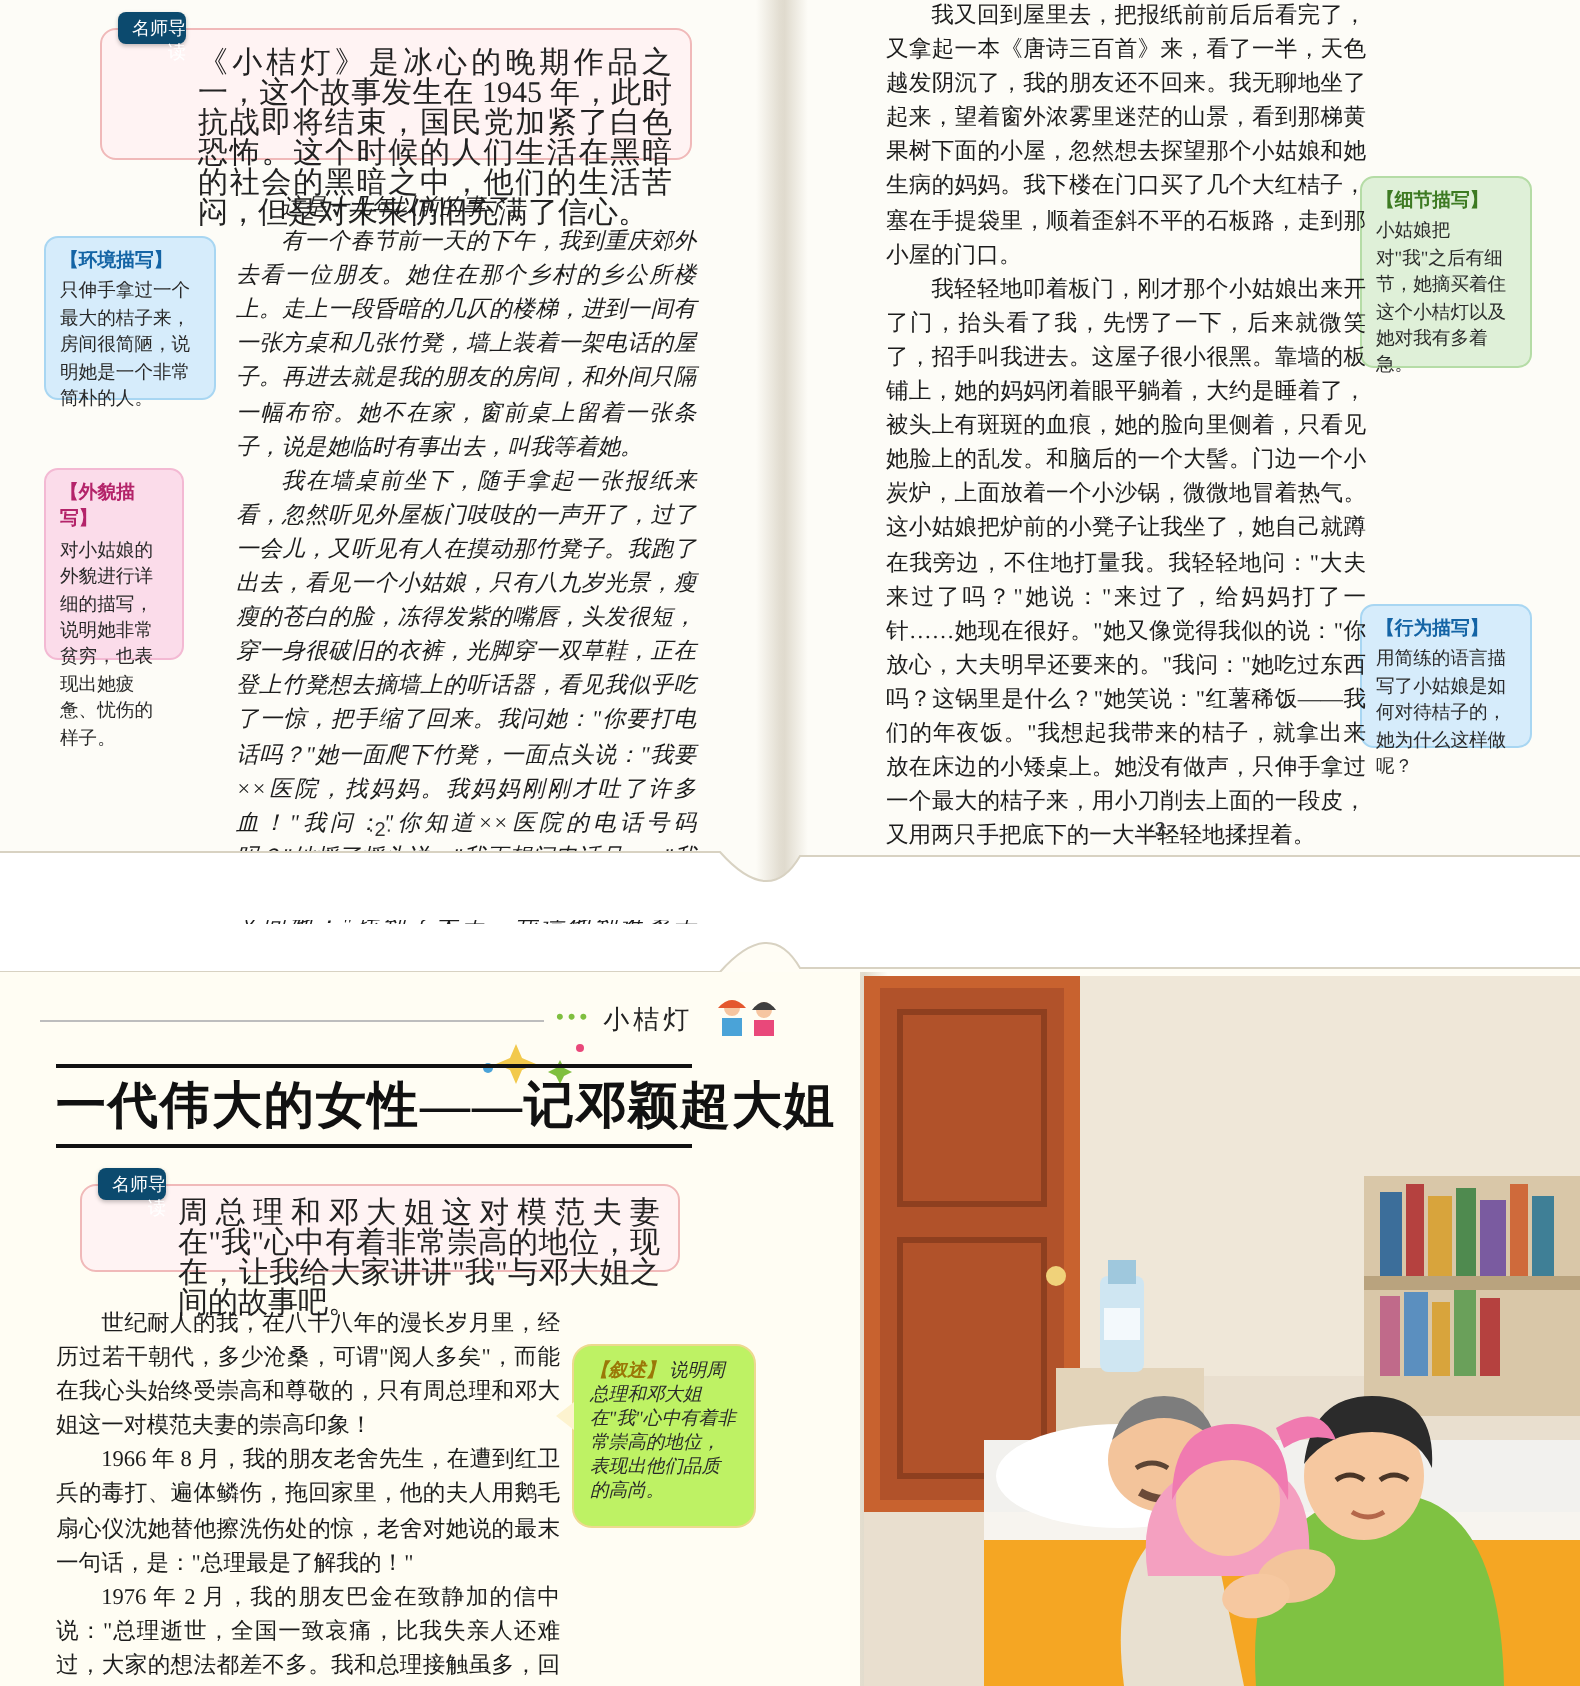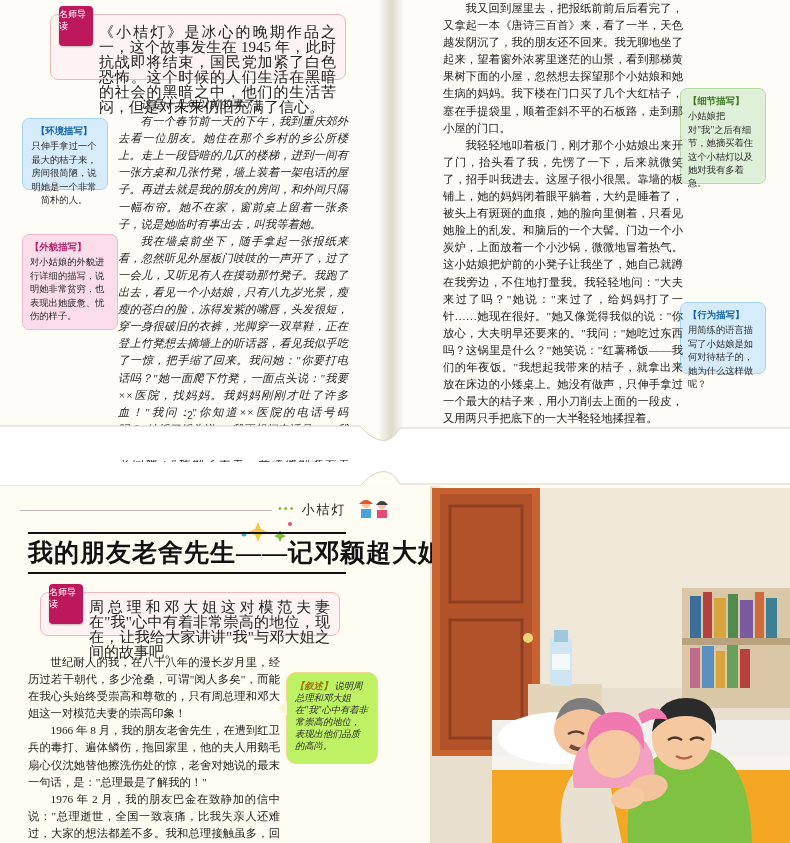--- a/index.html
+++ b/index.html
@@ -42,23 +42,23 @@
   .note.pink .nt{color:#b4246a;}
   .note.green{background:#dff0d8;border:1px solid #b5dca6;}
   .note.green .nt{color:#3d7a22;}
 
   
   .guide{
     position:absolute;border:1px solid #f0b9b9;border-radius:8px;
     background:#fff3f3;box-sizing:border-box;
   }
   .guide-badge{
-    position:absolute;left:8px;top:-9px;width:34px;height:40px;border-radius:4px;
-    background:#be185d;color:#fff;font-family:"Liberation Sans", sans-serif;
-    font-size:9px;line-height:12px;text-align:left;padding-top:2px;box-sizing:border-box;
+    position:absolute;left:8px;top:-9px;width:34px;height:16px;border-radius:4px;
+    background:#0c4a6e;color:#fff;font-family:"Liberation Sans", sans-serif;
+    font-size:9px;line-height:12px;text-align:right;padding-top:2px;box-sizing:border-box;
     letter-spacing:0px;
     box-shadow:0 1px 2px rgba(0,0,0,.25);
   }
   .guide-text{
     font-size:15px;line-height:15px;color:#222;text-align:justify;
     padding:10px 9px 7px 48px;
   }
 
   
   .runhead{position:absolute;font-family:"Liberation Sans", sans-serif;}
@@ -95,26 +95,26 @@
 
   <div class="gutter-shadow" style="left:378px;"></div>
 
   <div class="col" style="left:0;top:0;width:382px;height:460px;">
 
     <div class="guide" style="left:50px;top:14px;width:296px;height:66px;">
       <div class="guide-badge">名师导读</div>
       <div class="guide-text">《小桔灯》是冰心的晚期作品之一，这个故事发生在 1945 年，此时抗战即将结束，国民党加紧了白色恐怖。这个时候的人们生活在黑暗的社会的黑暗之中，他们的生活苦闷，但是对未来仍旧充满了信心。</div>
     </div>
 
-    <div class="note blue" style="left:22px;top:118px;width:86px;height:72px;text-align:center;">
+    <div class="note blue" style="left:22px;top:118px;width:86px;height:82px;">
       <span class="nt">【环境描写】</span>
       <span>只伸手拿过一个最大的桔子来，房间很简陋，说明她是一个非常简朴的人。</span>
     </div>
 
-    <div class="note pink" style="left:22px;top:234px;width:96px;height:96px;">
+    <div class="note pink" style="left:22px;top:234px;width:70px;height:96px;">
       <span class="nt">【外貌描写】</span>
       <span>对小姑娘的外貌进行详细的描写，说明她非常贫穷，也表现出她疲惫、忧伤的样子。</span>
     </div>
 
     <div class="body-text" style="position:absolute;left:118px;top:96px;width:230px;font-style:italic;">
       <p>这是十几年以前的事了。</p>
       <p>有一个春节前一天的下午，我到重庆郊外去看一位朋友。她住在那个乡村的乡公所楼上。走上一段昏暗的几仄的楼梯，进到一间有一张方桌和几张竹凳，墙上装着一架电话的屋子。再进去就是我的朋友的房间，和外间只隔一幅布帘。她不在家，窗前桌上留着一张条子，说是她临时有事出去，叫我等着她。</p>
       <p>我在墙桌前坐下，随手拿起一张报纸来看，忽然听见外屋板门吱吱的一声开了，过了一会儿，又听见有人在摸动那竹凳子。我跑了出去，看见一个小姑娘，只有八九岁光景，瘦瘦的苍白的脸，冻得发紫的嘴唇，头发很短，穿一身很破旧的衣裤，光脚穿一双草鞋，正在登上竹凳想去摘墙上的听话器，看见我似乎吃了一惊，把手缩了回来。我问她："你要打电话吗？"她一面爬下竹凳，一面点头说："我要××医院，找妈妈。我妈妈刚刚才吐了许多血！"我问："你知道××医院的电话号码吗？"她摇了摇头说："我正想问电话号……"我赶紧从机旁的电话本子里找到医院的号码，就又问她："找到了大夫，我请他到谁家去呢？"她说："你只要说王春林家里病了，她就会来的。"</p>
     </div>
 
@@ -174,21 +174,21 @@
 
     <svg width="70" height="34" style="position:absolute;left:228px;top:32px;">
       <g fill="#f2c94c">
         <path d="M30,4 l3,7 l7,3 l-7,3 l-3,7 l-3,-7 l-7,-3 l7,-3 z"></path>
         <path d="M52,12 l2,4 l4,2 l-4,2 l-2,4 l-2,-4 l-4,-2 l4,-2 z" fill="#7fbf3f"></path>
         <circle cx="16" cy="16" r="2.5" fill="#4aa3d8"></circle>
         <circle cx="62" cy="6" r="2" fill="#e9487a"></circle>
       </g>
     </svg>
 
-    <div class="chapter-title" style="left:28px;top:50px;">我的朋友老舍先生——记邓颖超大姐</div>
+    <div class="chapter-title" style="left:28px;top:50px;">一代伟大的女性——记邓颖超大姐</div>
     <div class="title-rule" style="left:28px;top:46px;width:318px;"></div>
     <div class="title-rule" style="left:28px;top:86px;width:318px;"></div>
 
     <div class="guide" style="left:40px;top:106px;width:300px;height:44px;">
       <div class="guide-badge">名师导读</div>
       <div class="guide-text" style="padding:7px 9px 5px 48px;">周总理和邓大姐这对模范夫妻在"我"心中有着非常崇高的地位，现在，让我给大家讲讲"我"与邓大姐之间的故事吧。</div>
     </div>
 
     <div class="bubble" style="left:286px;top:186px;width:92px;height:92px;">
       <span class="nt">【叙述】</span>

